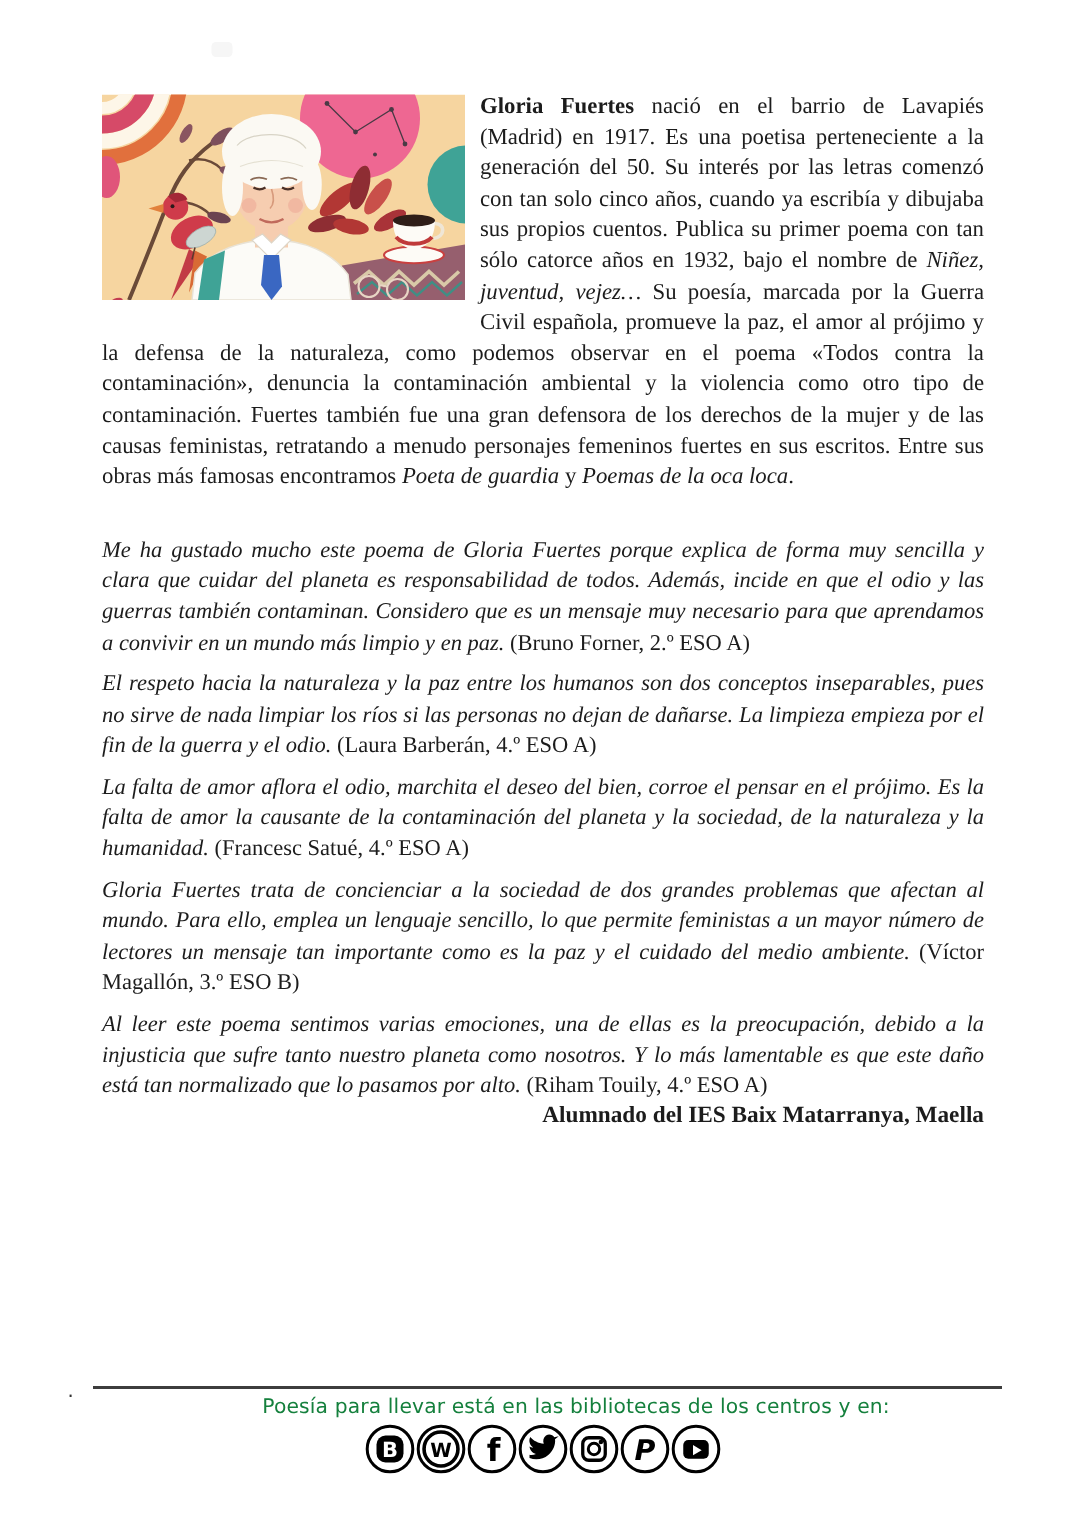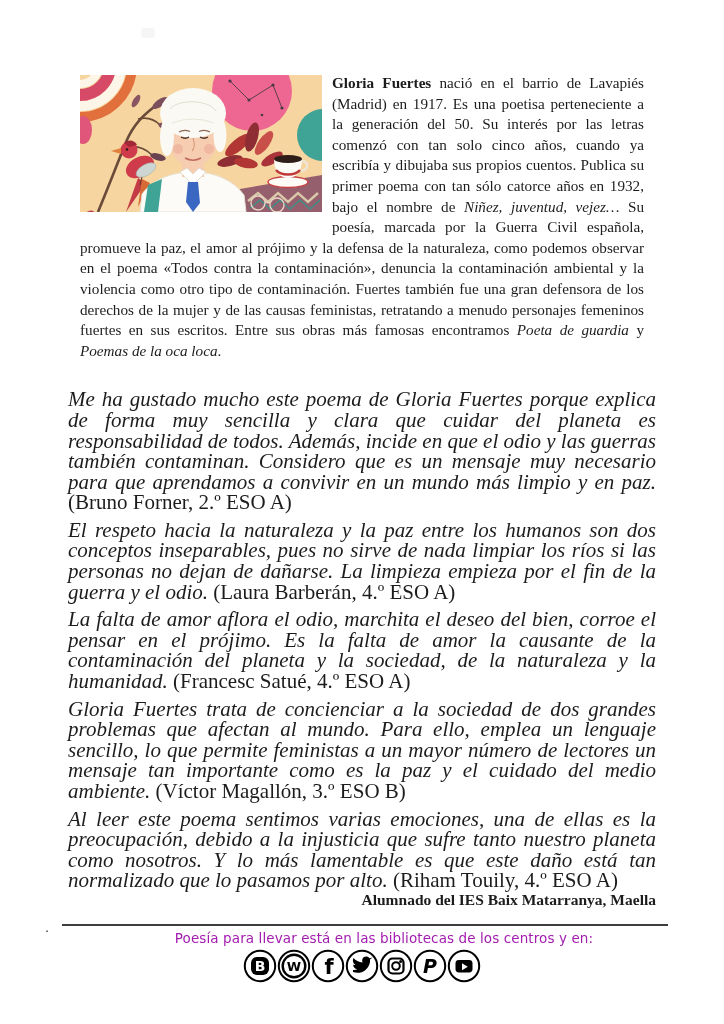--- a/index.html
+++ b/index.html
@@ -20,30 +20,30 @@
     position:absolute; left:141px; top:28px;
     width:14px;height:10px;background:#f6f6f6;border-radius:3px;
   }
   .illustration{
     float:left;
     width:242px;height:137px;
     margin:2px 10px 6px 0;
     display:block;
   }
   .bio{
-    margin:12px;
+    margin:0;
     font-size:15.2px;
     line-height:20.6px;
     text-align:justify;
   }
   .bio .bold{font-weight:bold;}
   .bio .italic{font-style:italic;}
   .quote{
     margin:0;
-    font-size:21px;
+    font-size:15px;
     line-height:20.6px;
     text-align:justify;
     font-style:italic;
   }
   .quote .attribution{font-style:normal;}
   .quote-first{margin-top:28px;}
   .quote + .quote{margin-top:7px;}
   .signature{
     font-size:15.5px;
     font-weight:bold;
@@ -62,21 +62,21 @@
     margin:0 0 0 62px;
     width:606px;
     border:none;
     border-top:2px solid #3d3d3d;
   }
   .footer-note{
     margin-top:4px;
     text-align:center;
     font-family:"DejaVu Sans", sans-serif;
     font-size:13.5px;
-    color:#a21caf;
+    color:#15803d;
     letter-spacing:0.1px;
     padding-left:44px;
   }
   .social-row{
     margin-top:3px;
     display:flex;
     justify-content:center;
     gap:0px;
   }
   .social-row span{display:inline-block;width:34px;height:34px;cursor:pointer;}

